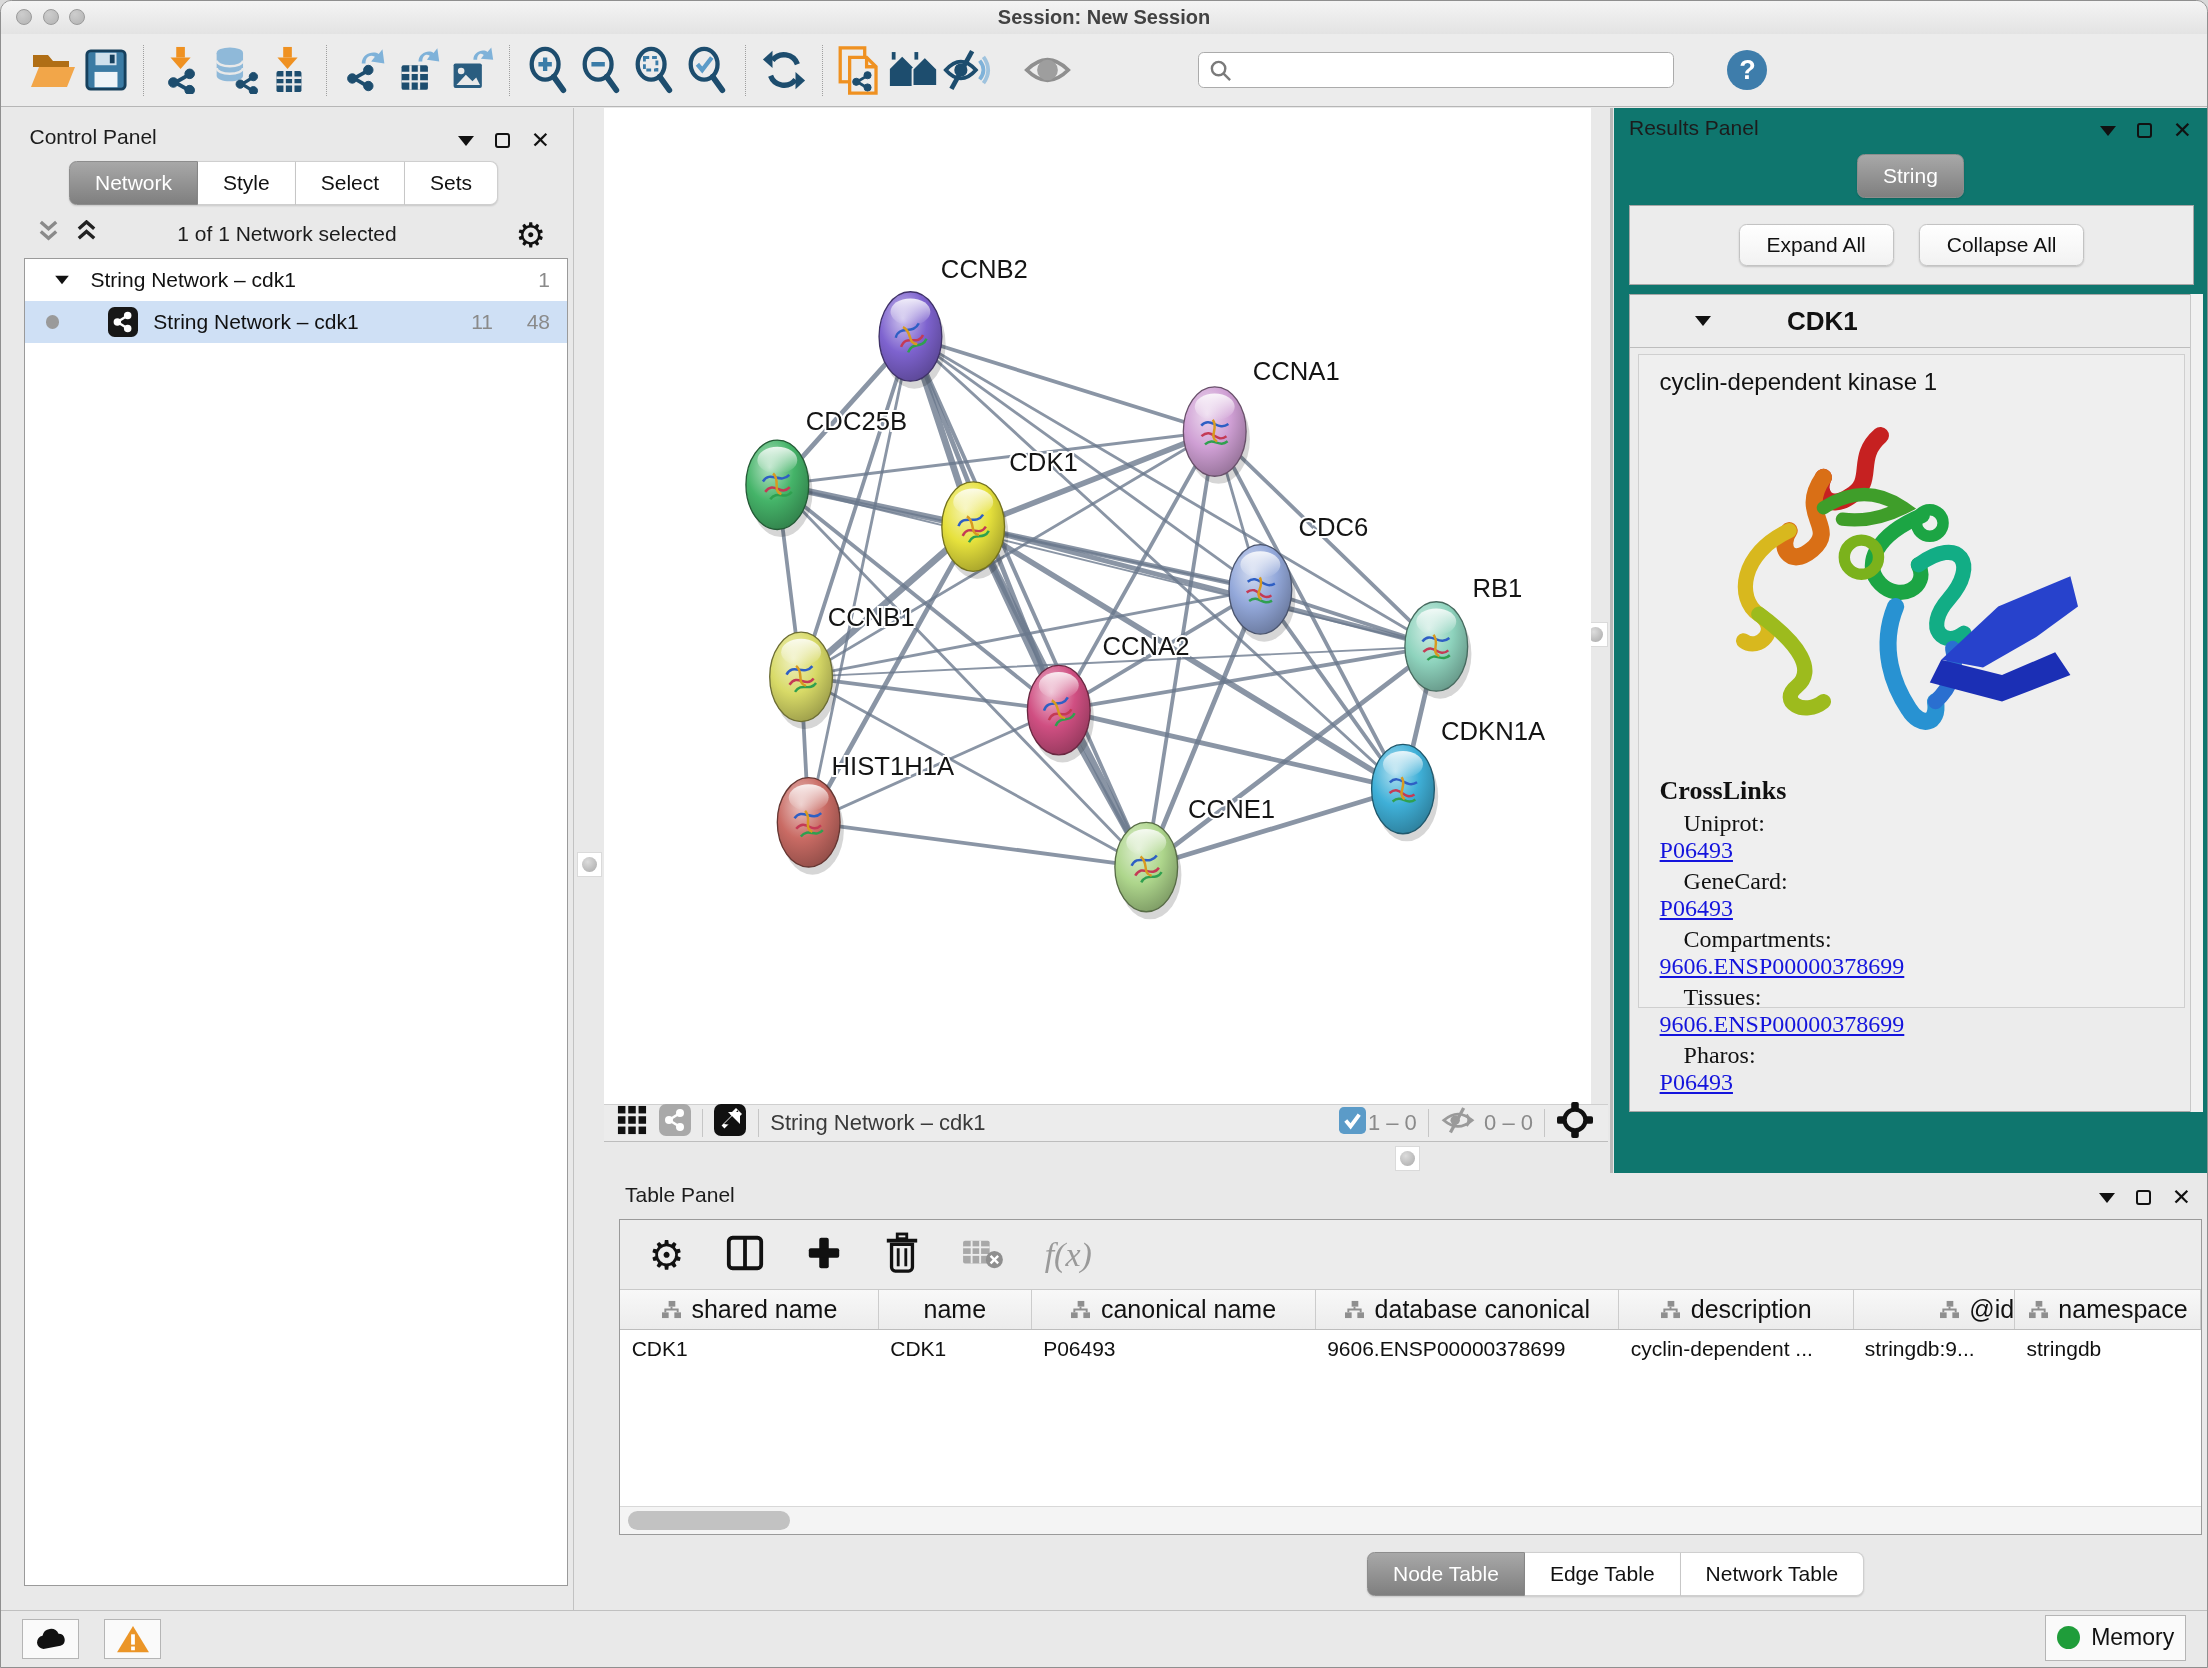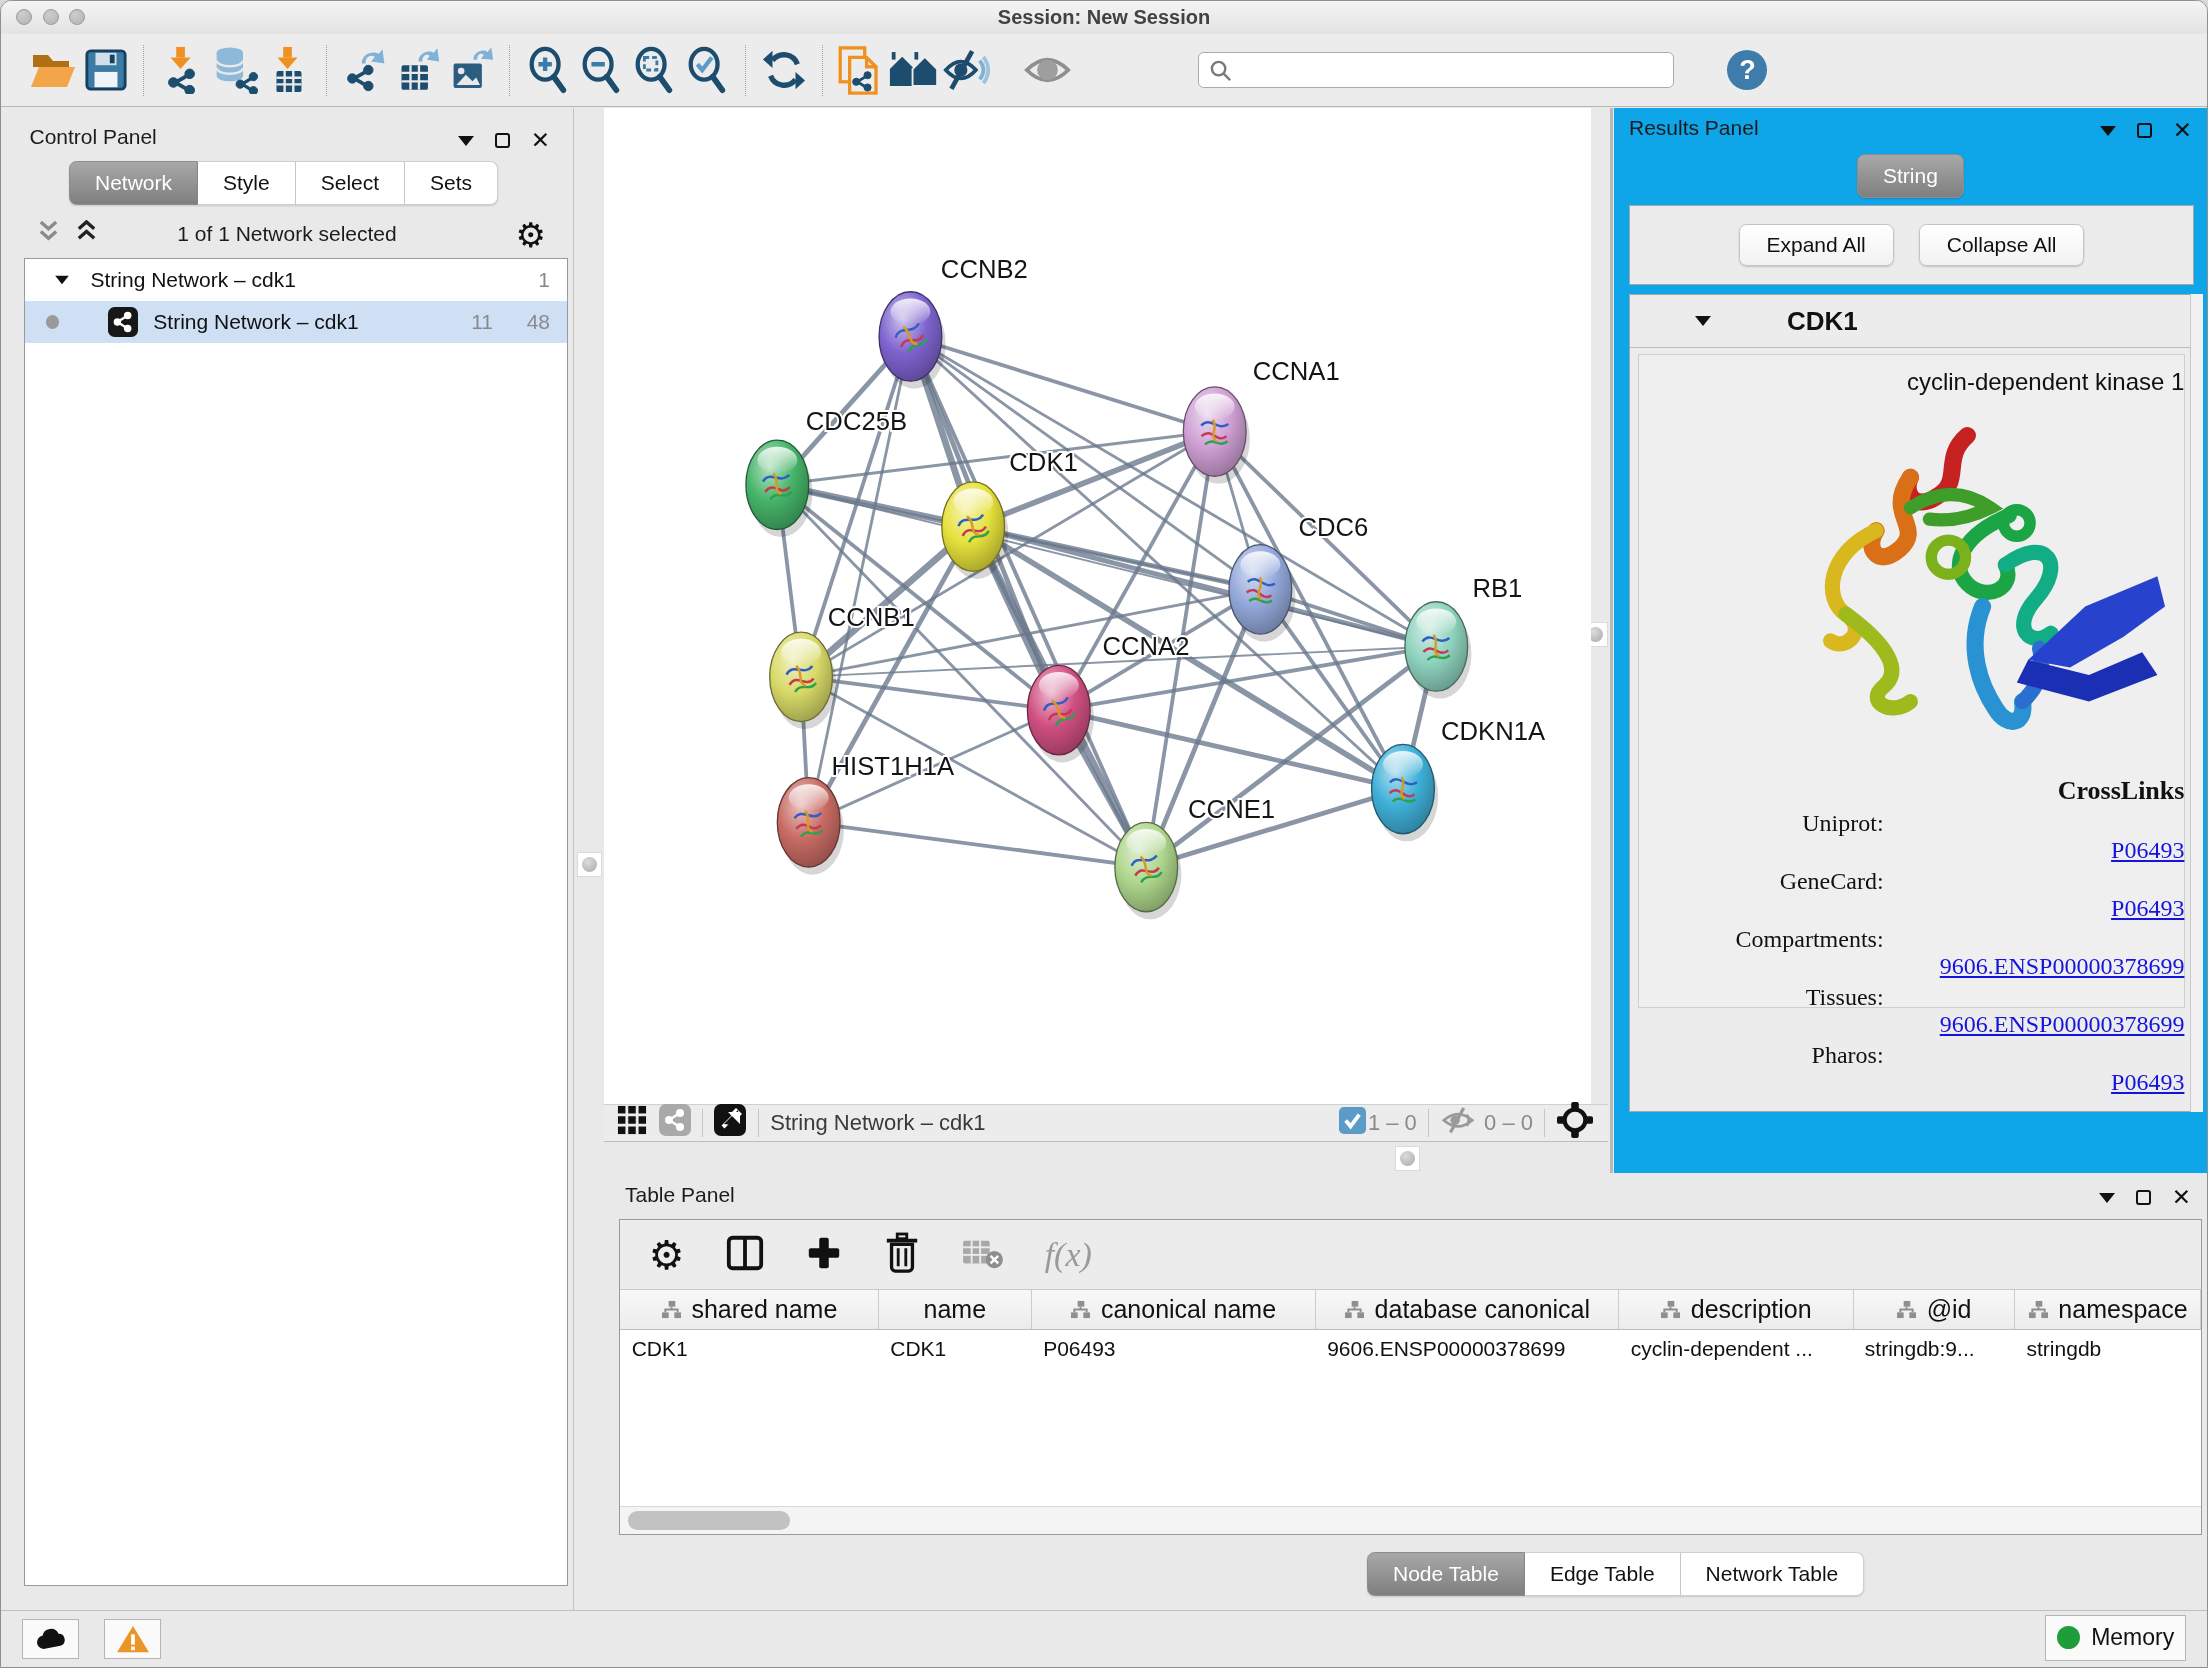--- a/index.html
+++ b/index.html
@@ -56,21 +56,21 @@
     background:radial-gradient(circle at 38% 32%,#dcdcdc,#a8a8a8);}
   
   .canvas{position:absolute;left:603px;top:107px;width:987px;height:997px;background:#fff;padding-left:44px;}
   .netbar{position:absolute;left:603px;top:1103px;width:1004px;height:38px;background:#ececec;
     border-top:1px solid #cfcfcf;border-bottom:1px solid #bdbdbd;display:flex;align-items:center;
     padding:0 9.5px;font-size:22px;color:#3a3a3a;}
   .nb-sep{width:0;height:28.5px;border-left:1px solid #c6c6c6;margin:0 11.4px;}
   .nb-gray{color:#8a8a8a;font-size:22px;}
   .rdiv{position:absolute;left:1609px;top:107px;width:2.9px;height:1065px;background:#b9b9b9;}
   
-  .rp{position:absolute;left:1613px;top:107px;width:595px;height:1065px;background:#0ea5e9;text-align:right;}
+  .rp{position:absolute;left:1613px;top:107px;width:595px;height:1065px;background:#0f766e;}
   .rbox{position:absolute;left:15px;background:#ececec;border:1.4px solid #a6a6a6;}
   .btn{background:linear-gradient(#ffffff,#f2f2f2);border:1px solid #c3c3c3;border-radius:7.6px;
     height:42px;display:flex;align-items:center;justify-content:center;font-size:21px;color:#111;
     box-shadow:0 1px 1.9px rgba(0,0,0,.18);padding:0 27px;}
   .gene-hd{display:flex;align-items:center;height:53px;border-bottom:1px solid #bdbdbd;padding-left:65px;gap:76px;}
   .gene-name{font-size:26px;font-weight:bold;color:#111;}
   .descbox{margin:5.7px 7.6px 0 7.6px;background:#efefef;border:1px solid #cfcfcf;height:654px;position:relative;
     padding:13.3px 0 0 21px;font-size:24px;color:#111;}
   .xl-title{font-family:"Liberation Serif","DejaVu Serif",serif;font-weight:bold;font-size:26px;color:#111;}
   .xrow{display:flex;margin-top:4px;flex-direction:column;}
@@ -865,21 +865,21 @@
                 <rect x="8" y="1" width="7" height="6"></rect>
                 <rect x="1" y="13" width="7" height="6"></rect>
                 <rect x="14" y="13" width="7" height="6"></rect>
               </g>
               <g stroke="#8f8f8f" stroke-width="2" fill="none">
                 <path d="M11 7 v3 M4.5 13 v-3 h13 v3"></path>
               </g>
             </svg>
             <span>description</span>
           </div>
-          <div class="th" style="width: 165px;">
+          <div class="th" style="width: 165px; justify-content: flex-end;">
             <svg width="21" height="19" viewBox="0 0 22 20">
               <g fill="#8f8f8f">
                 <rect x="8" y="1" width="7" height="6"></rect>
                 <rect x="1" y="13" width="7" height="6"></rect>
                 <rect x="14" y="13" width="7" height="6"></rect>
               </g>
               <g stroke="#8f8f8f" stroke-width="2" fill="none">
                 <path d="M11 7 v3 M4.5 13 v-3 h13 v3"></path>
               </g>
             </svg>

